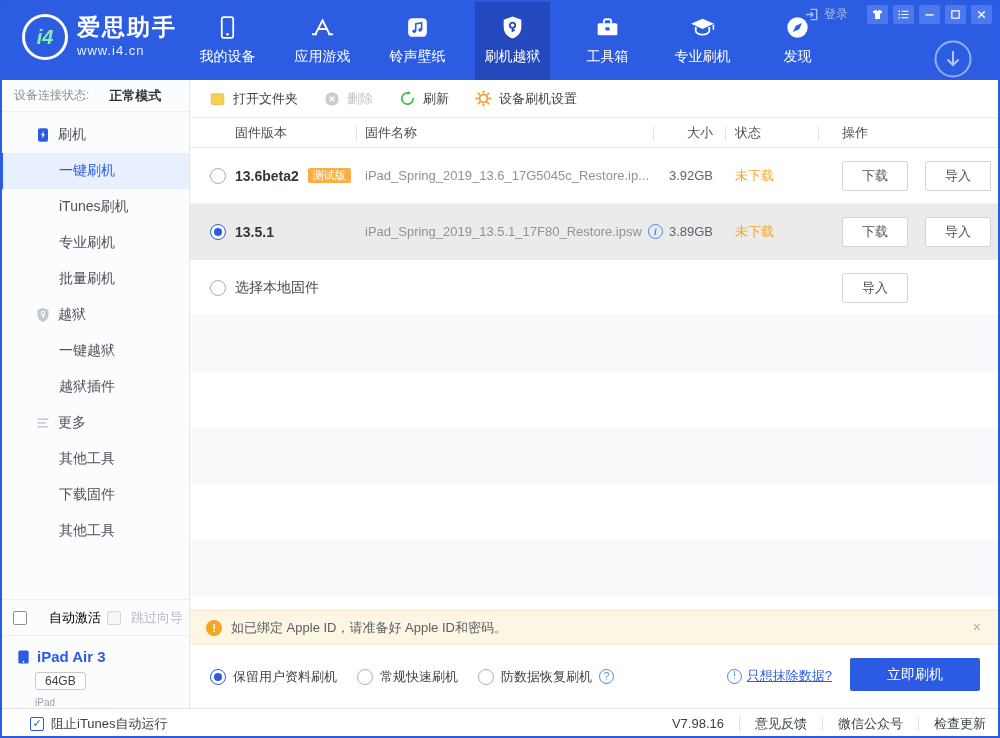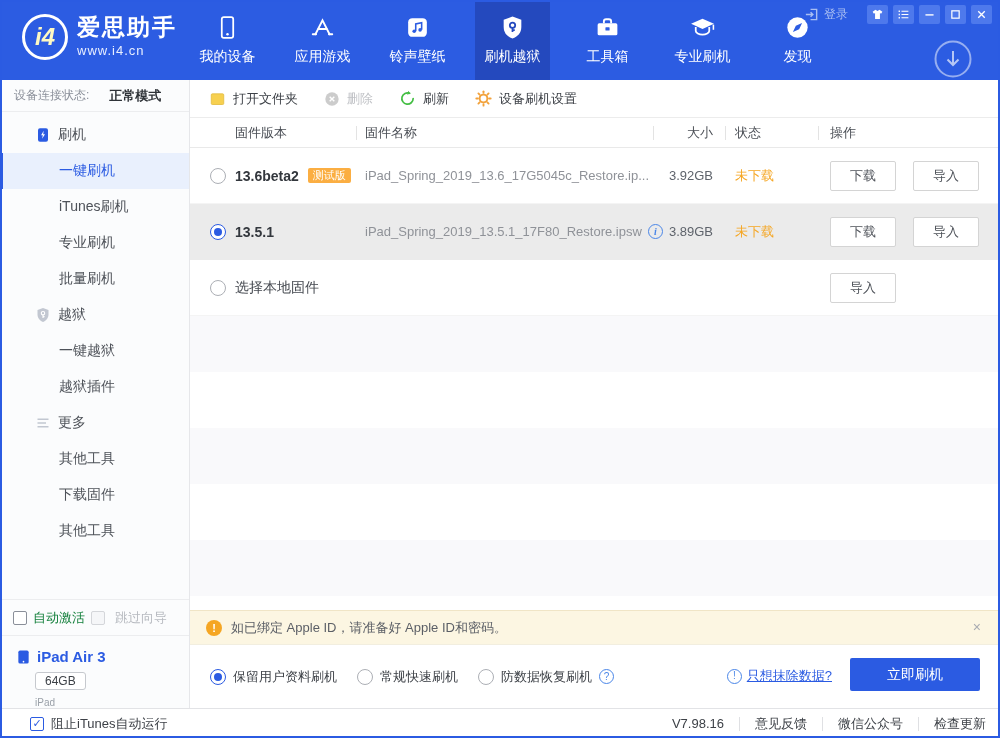--- a/index.html
+++ b/index.html
@@ -3,22 +3,22 @@
 <meta charset="utf-8">
 <style>
   html,body{margin:0;padding:0;background:#d8dce2;}
   *{box-sizing:border-box;font-family:"Liberation Sans","DejaVu Sans",sans-serif;}
   .window{position:relative;width:1000px;height:738px;background:#fff;overflow:hidden;cursor:default;}
   .frame{position:absolute;inset:0;border:2px solid #2B5BE2;pointer-events:none;z-index:60;}
 
   
   .hdr{position:absolute;left:0;top:0;width:1000px;height:80px;background:#2C5CE2;z-index:5;}
   .logo{position:absolute;left:22px;top:14px;display:flex;align-items:center;gap:9px;}
-  .logo-circle{width:46px;height:46px;border:3px solid #fff;border-radius:50%;color:#fef9c3;
-    display:flex;align-items:center;justify-content:center;font-size:24px;font-weight:bold;font-style:italic;}
+  .logo-circle{width:46px;height:46px;border:3px solid #fff;border-radius:50%;color:#86efac;
+    display:flex;align-items:center;justify-content:center;font-size:20px;font-weight:bold;font-style:italic;}
   .logo-title{color:#fff;font-size:23px;font-weight:bold;letter-spacing:2px;line-height:1;}
   .logo-url{color:#E8EEFF;font-size:13px;margin-top:4px;letter-spacing:1px;}
   .nav{position:absolute;left:190px;top:0;height:80px;display:flex;gap:20px;}
   .nav-item{width:75px;height:80px;display:flex;flex-direction:column;align-items:center;justify-content:center;gap:7px;color:#fff;}
   .nav-item.active{background:#2449BE;}
   .nav-label{font-size:14px;white-space:nowrap;}
   .nav-icon{width:27px;height:27px;display:block;}
   .hdr-right{position:absolute;right:8px;top:5px;display:flex;align-items:center;gap:5px;z-index:7;}
   .login{display:flex;align-items:center;gap:5px;color:#A9BEF2;font-size:12px;margin-right:14px;}
   .winbtn{width:21px;height:19px;background:#4E79EC;border-radius:2px;display:flex;align-items:center;justify-content:center;}
@@ -33,41 +33,41 @@
   .sb-item{height:36px;display:flex;align-items:center;padding-left:59px;font-size:14px;color:#4E5259;}
   .sb-item.section{padding-left:35px;gap:7px;}
   .sb-item.selected{background:#E9F0FD;box-shadow:inset 3px 0 0 #2B5BE2;color:#2B5BE2;}
   .sb-spacer{flex:1;}
   .sb-checks{height:37px;min-height:37px;border-top:1px solid #ECEDEF;border-bottom:1px solid #ECEDEF;display:flex;align-items:center;padding-left:13px;gap:6px;}
   .cb{width:14px;height:14px;border:1px solid #8A8F99;border-radius:2px;background:#fff;display:inline-flex;align-items:center;justify-content:center;font-size:11px;color:#2B5BE2;}
   .cb i{font-style:normal;visibility:hidden;line-height:1;}
   .cb.checked{border-color:#2B5BE2;}
   .cb.checked i{visibility:visible;}
   .cb.disabled{border-color:#D4D6DA;background:#F5F6F8;}
-  .cb-label{font-size:13px;color:#15803d;}
+  .cb-label{font-size:13px;color:#000000;margin-left:16px;}
   .cb-label.disabled{color:#B7BAC0;margin-left:4px;}
   .sb-device{padding:12px 0 0 16px;}
   .dev-row{display:flex;align-items:center;gap:6px;}
   .dev-name{font-size:15px;font-weight:bold;color:#2B5BE2;}
   .cap-badge{display:inline-block;margin:7px 0 0 19px;border:1px solid #C6C9CE;border-radius:3px;padding:1px 9px;font-size:12px;color:#3D4147;background:#fff;}
   .dev-model{margin:7px 0 0 19px;font-size:10px;color:#9AA0A8;}
 
   
   .main{position:absolute;left:190px;top:80px;width:810px;height:628px;background:#fff;}
   .toolbar{position:absolute;left:0;top:0;width:810px;height:38px;border-bottom:1px solid #ECECEC;display:flex;align-items:center;padding-left:19px;gap:26px;}
   .tb-item{display:flex;align-items:center;gap:7px;font-size:13px;color:#3D4147;}
   .tb-item.disabled{color:#C0C2C6;}
   .thead{position:absolute;left:0;top:38px;width:810px;height:30px;border-bottom:1px solid #E9E9E9;display:flex;align-items:center;font-size:13px;color:#4A4E55;}
   .th{position:relative;height:30px;display:flex;align-items:center;}
   .th:not(.th1)::before{content:"";position:absolute;left:0;top:8px;width:1px;height:14px;background:#E3E3E3;}
   .c1{width:166px;}
   .c2{width:297px;}
   .c3{width:72px;justify-content:flex-end;padding-right:12px;}
   .c4{width:93px;padding-left:10px;}
-  .c5{flex:1;padding-left:12px;}
+  .c5{flex:1;padding-left:24px;}
   .th1{padding-left:45px;}
   .th2{padding-left:9px;}
   .trow{position:absolute;left:0;width:950px;height:56px;display:flex;align-items:center;background:#fff;border-bottom:1px solid #F4F4F4;}
   .trow.selected{background:#EBEBEB;border-bottom:1px solid #EBEBEB;}
   .cell{display:flex;align-items:center;height:56px;}
   .cell.c3{justify-content:flex-end;padding-right:12px;font-size:13px;color:#5E636B;}
   .cell.c4{padding-left:10px;}
   .cell.c1{padding-left:20px;gap:9px;}
   .cell.c2{padding-left:9px;font-size:13px;color:#8F9298;gap:6px;}
   .version{font-size:14px;font-weight:bold;color:#33373D;}

